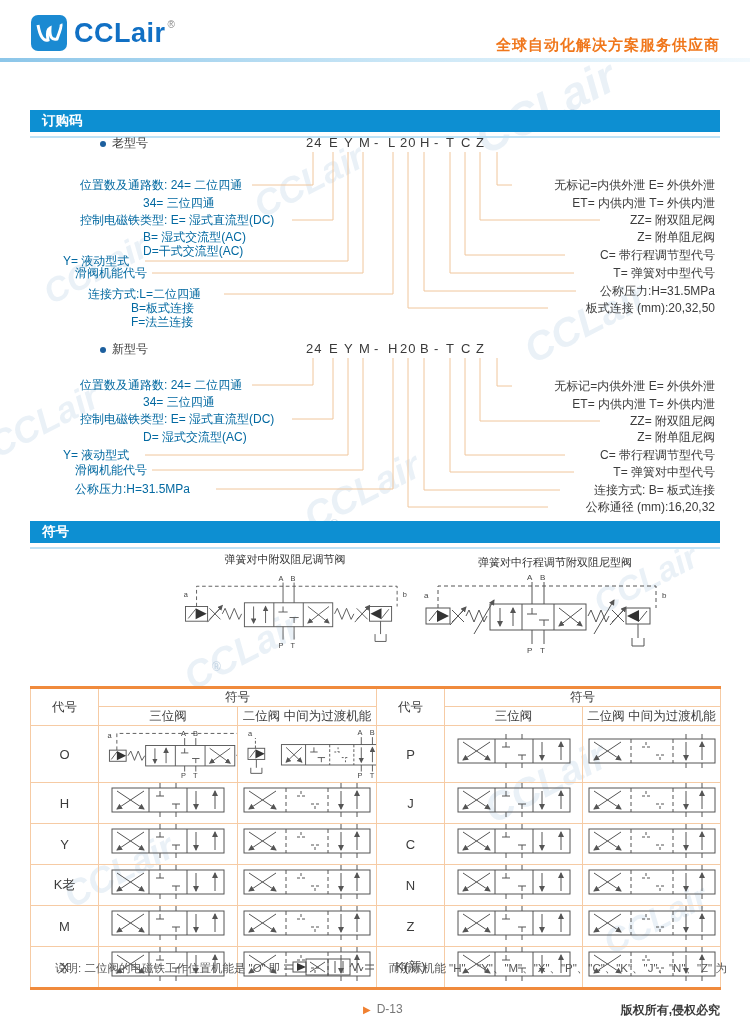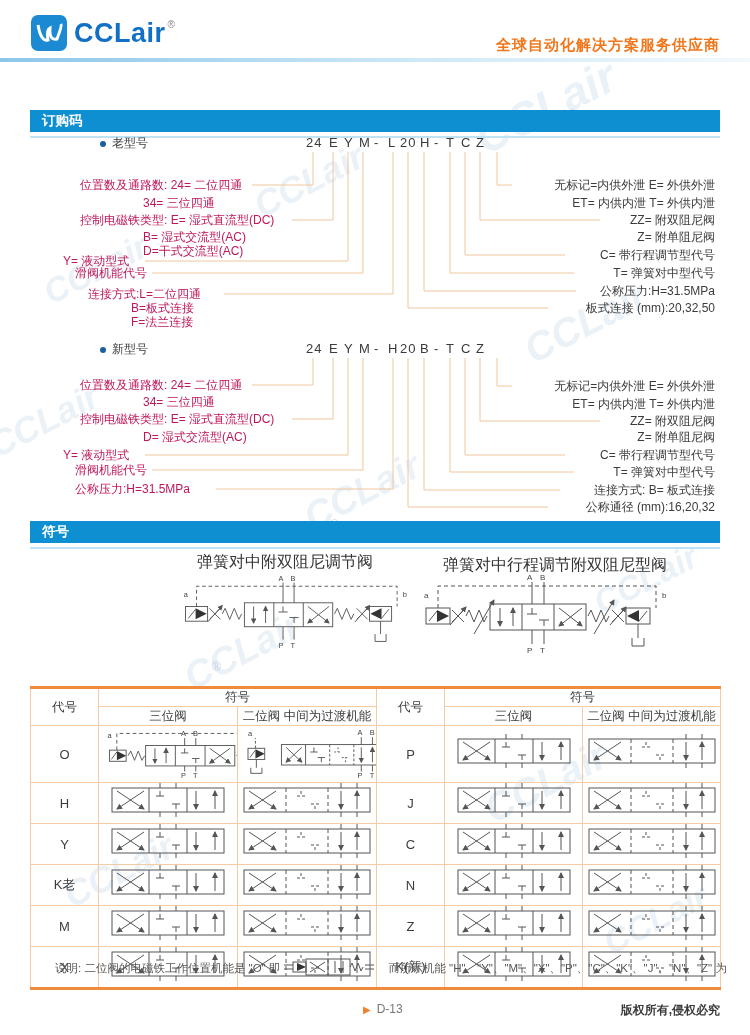--- a/index.html
+++ b/index.html
@@ -13,30 +13,30 @@
   .hdiv{position:absolute;left:0;top:58px;width:750px;height:4px;
         background:linear-gradient(to right,#8cc6e9,#cde8f7 55%,#f2f9fd);}
   
   .bar{position:absolute;left:30px;width:690px;height:22px;background:#0d8fd2;color:#fff;
        font-size:13.5px;font-weight:bold;line-height:22px;padding-left:12px;box-sizing:border-box;}
   .barline{position:absolute;left:30px;width:690px;height:2px;background:#bfe2f5;}
   
   .bullet-row{position:absolute;font-size:12px;color:#3c3c3c;display:flex;align-items:center;gap:6px;}
   .dot{width:6px;height:6px;border-radius:50%;background:#1c5f9e;display:inline-block;}
   .code-part{position:absolute;font-size:13px;color:#3a3a3a;font-weight:500;letter-spacing:1px;}
-  .lbl{position:absolute;font-size:12px;color:#be185d;white-space:nowrap;}
+  .lbl{position:absolute;font-size:12px;color:#0369a1;white-space:nowrap;}
   .rlbl{position:absolute;right:35px;font-size:12px;color:#3c3c3c;white-space:nowrap;text-align:right;}
   .leaders{position:absolute;left:0;top:0;}
   .leaders polyline{fill:none;stroke:#f0c69c;stroke-width:1;}
   
   .dsvg line,.dsvg path,.dsvg rect,.dsvg polyline{stroke:#555;fill:none;stroke-width:1;}
   .dsvg text{fill:#444;stroke:none;font-size:8px;font-family:"Liberation Sans",sans-serif;}
   .dsvg .f{fill:#333;stroke:none;}
   .mk{fill:#555;stroke:none;}
-  .sym-title{position:absolute;font-size:16px;color:#333;text-align:center;}
+  .sym-title{position:absolute;font-size:11px;color:#333;text-align:center;}
   .sym-diagram{position:absolute;}
   
   .spool{position:absolute;left:30px;top:686px;width:690px;border-collapse:collapse;table-layout:fixed;
          border-top:3px solid #f08a3c;border-bottom:3px solid #f08a3c;}
   .spool th,.spool td{border:1px solid #f6cba4;text-align:center;vertical-align:middle;padding:0;
          font-weight:normal;color:#3c3c3c;overflow:hidden;}
   .spool th{font-size:12.5px;height:17px;}
   .spool td.code{font-size:13px;}
   
   .note1{position:absolute;left:55px;top:956px;width:660px;font-size:11.5px;color:#555;

